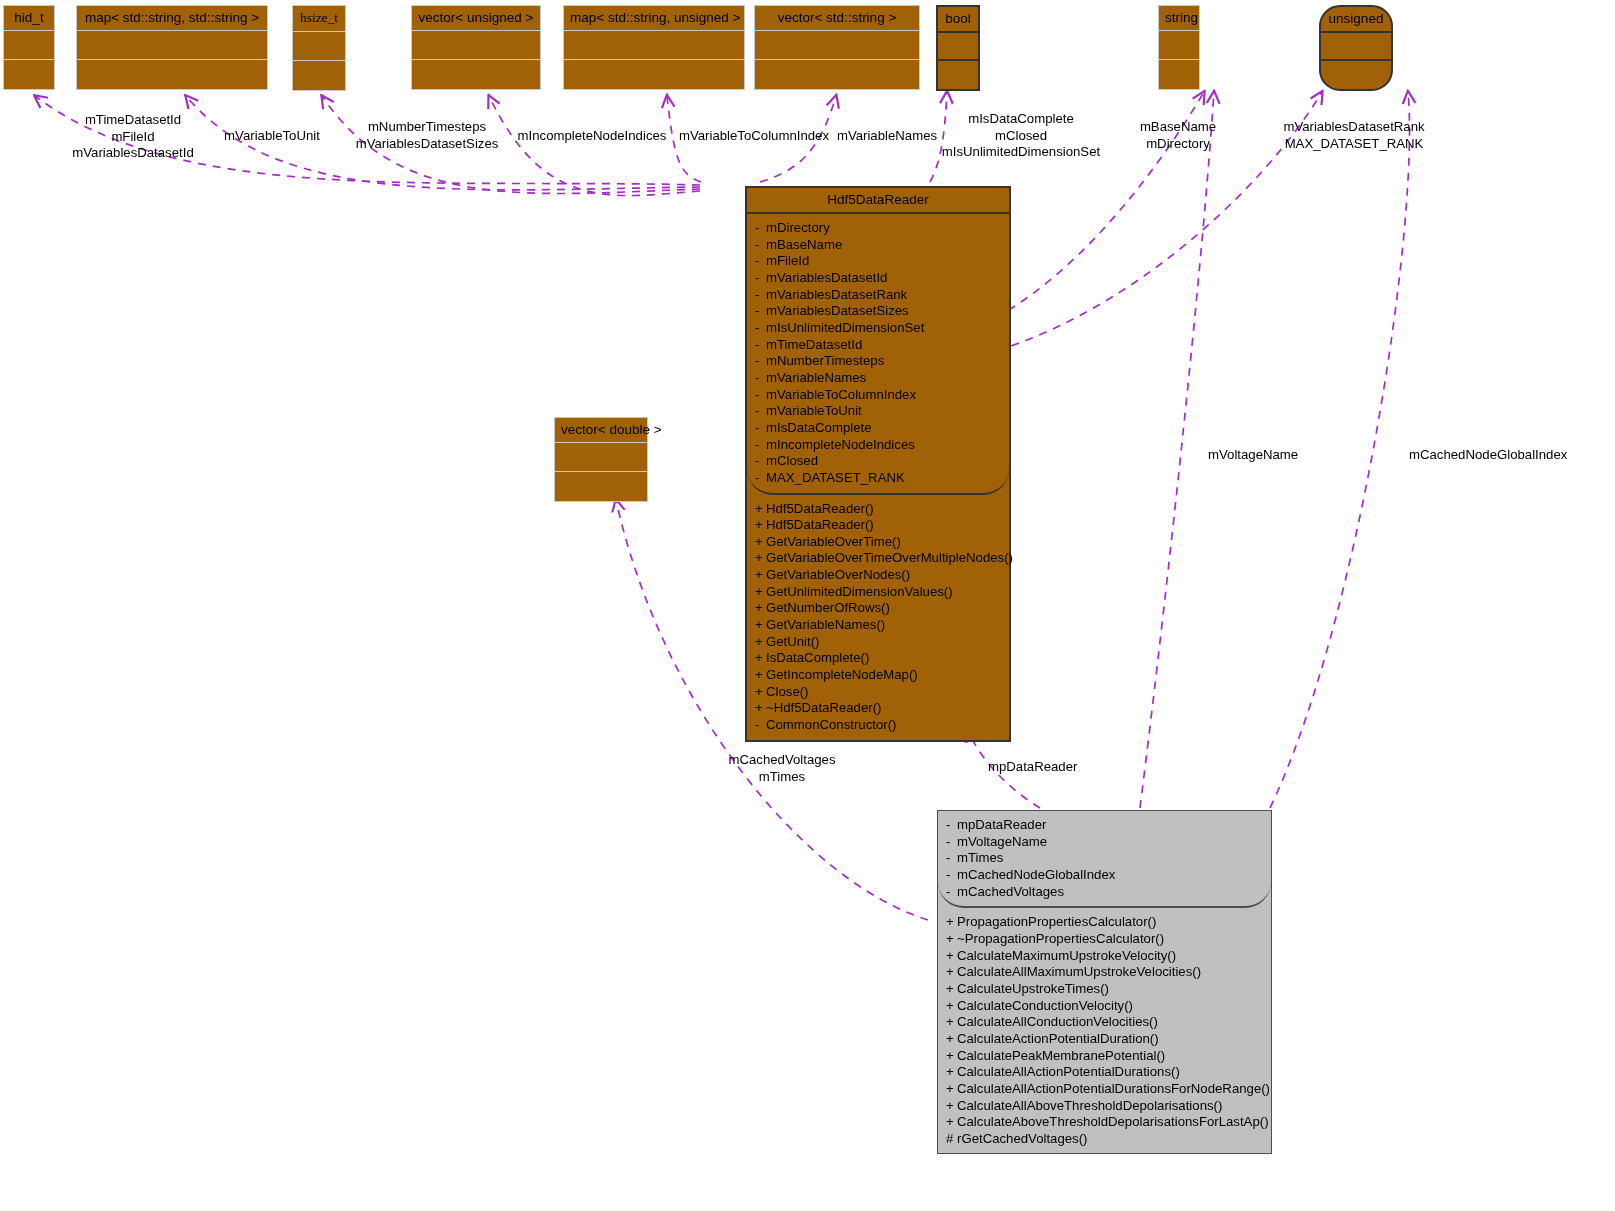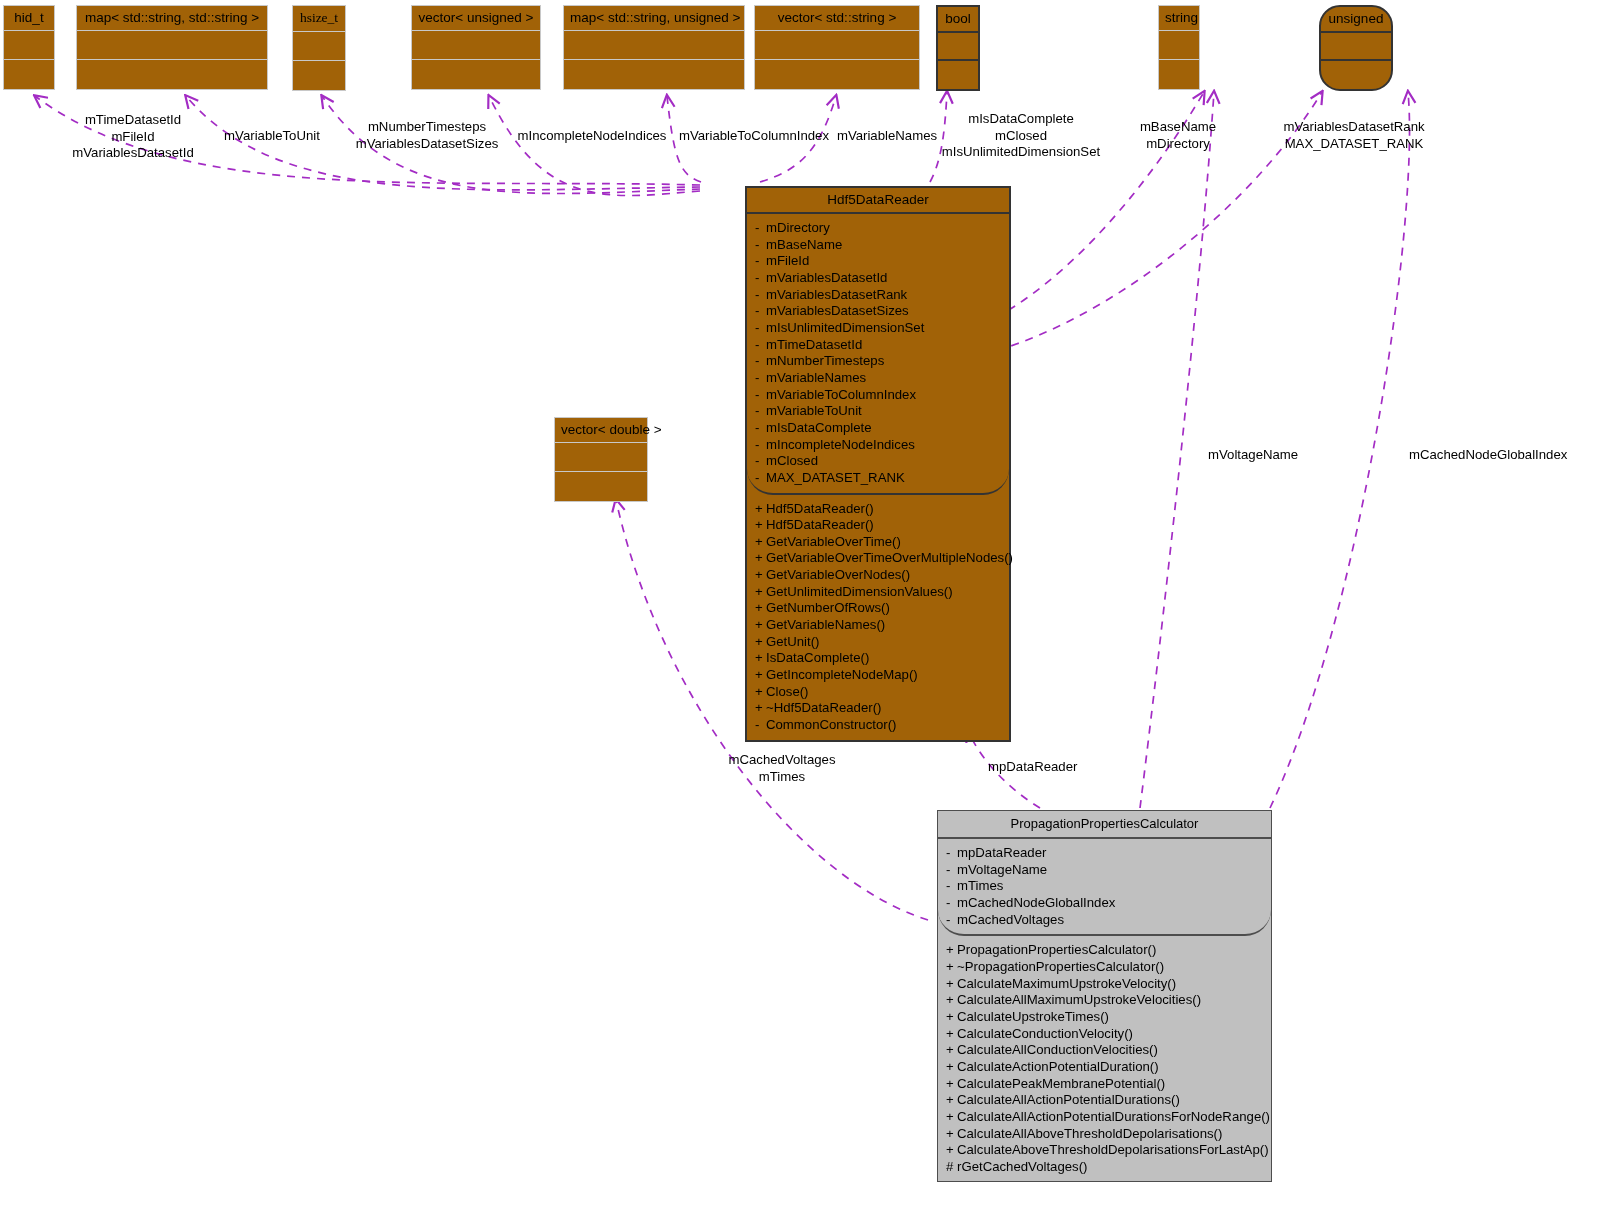--- a/index.html
+++ b/index.html
@@ -199,21 +199,20 @@
       <div class="member"><span class="vis">+</span><span>GetUnit()</span></div>
       <div class="member"><span class="vis">+</span><span>IsDataComplete()</span></div>
       <div class="member"><span class="vis">+</span><span>GetIncompleteNodeMap()</span></div>
       <div class="member"><span class="vis">+</span><span>Close()</span></div>
       <div class="member"><span class="vis">+</span><span>~Hdf5DataReader()</span></div>
       <div class="member"><span class="vis">-</span><span>CommonConstructor()</span></div>
     </div>
 </div>
 
 <div class="uml-box filled" style="left:937px; top:810px; width:335px;">
-  <div class="uml-title">PropagationPropertiesCalculator</div>
   <div class="uml-compartment bordered member-list" id="ppc-attrs">
       <div class="member"><span class="vis">-</span><span>mpDataReader</span></div>
       <div class="member"><span class="vis">-</span><span>mVoltageName</span></div>
       <div class="member"><span class="vis">-</span><span>mTimes</span></div>
       <div class="member"><span class="vis">-</span><span>mCachedNodeGlobalIndex</span></div>
       <div class="member"><span class="vis">-</span><span>mCachedVoltages</span></div>
     </div>
   <div class="uml-compartment member-list" id="ppc-methods">
       <div class="member"><span class="vis">+</span><span>PropagationPropertiesCalculator()</span></div>
       <div class="member"><span class="vis">+</span><span>~PropagationPropertiesCalculator()</span></div>

